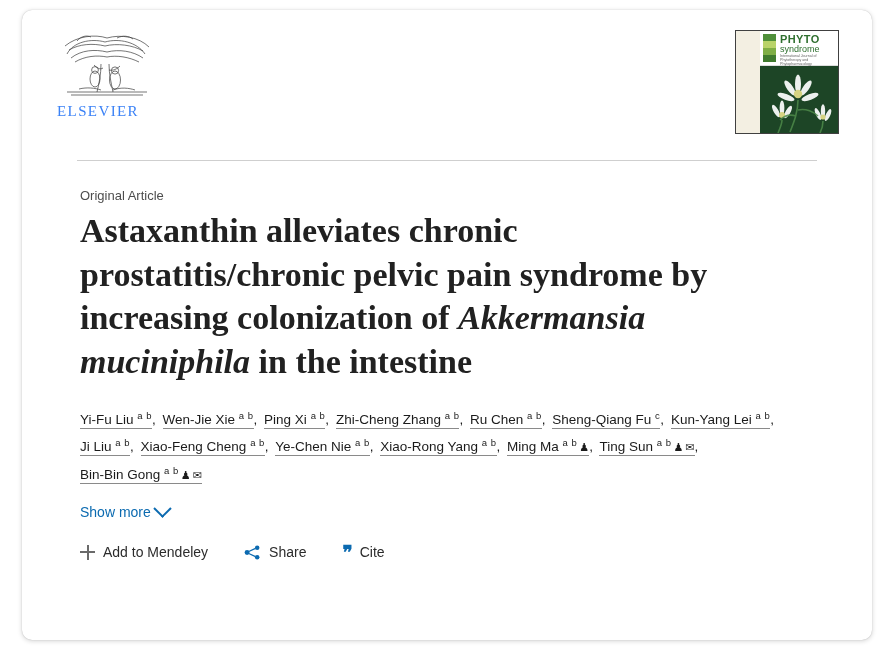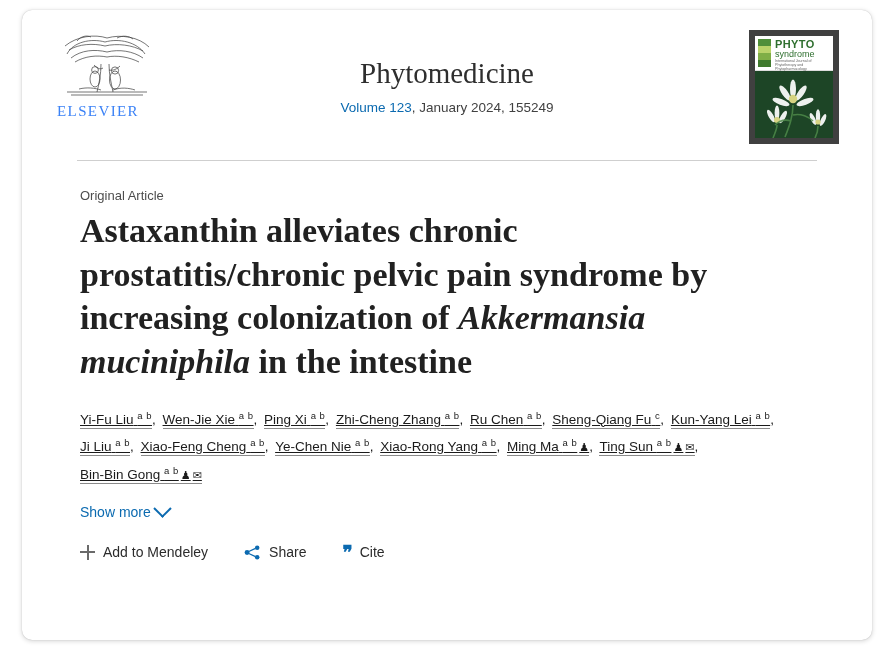--- a/index.html
+++ b/index.html
@@ -77,23 +77,24 @@
   .journal-sub .vol {
     color: #0b6ab0;
   }
   
   .cover {
     position: absolute;
     right: 33px;
     top: 20px;
     width: 78px;
     height: 102px;
-    border: 6px solid #404040;
+    border: 1px solid #404040;
     background: #f3efe2;
     overflow: hidden;
+    padding-left: 24px;
   }
   .cover-top {
     position: relative;
     height: 34px;
     background: #ffffff;
     border-bottom: 1px solid #ddd;
   }
   .cover-brandbar {
     position: absolute;
     left: 3px;
@@ -176,21 +177,20 @@
   .authors {
     font-size: 13.5px;
     color: #1b1b1b;
     line-height: 2.0;
     max-width: 700px;
   }
   .author {
     white-space: nowrap;
     border-bottom: 1px solid #8a8a8a;
     padding-bottom: 1px;
-    text-decoration: underline;
   }
   .author .aff {
     font-size: 9.5px;
     vertical-align: super;
     letter-spacing: 0.5px;
   }
   .author .sym {
     font-size: 11px;
     padding-left: 2px;
   }
@@ -288,26 +288,20 @@
 
             <path d="M10 60 H90"></path>
             <path d="M14 63 H86"></path>
             <path d="M22 57 C30 55, 38 56, 44 58"></path>
             <path d="M56 58 C64 55, 72 56, 78 58"></path>
           </g>
         </svg>
         <div class="elsevier-word">ELSEVIER</div>
       </div>
 
-      <div class="journal-block">
-        <div class="journal-title">Phytomedicine</div>
-        <div class="journal-sub">
-          <span class="vol">Volume 123</span><span>, January 2024, 155249</span>
-        </div>
-      </div>
 
       <div class="cover">
         <div class="cover-top">
           <div class="cover-brandbar"></div>
           <div class="cover-phyto">PHYTO</div>
           <div class="cover-medicine">syndrome</div>
           <div class="cover-tagline">International Journal of Phytotherapy and Phytopharmacology</div>
         </div>
         <div class="cover-body">
           <svg class="cover-flower" viewBox="0 0 78 67">

